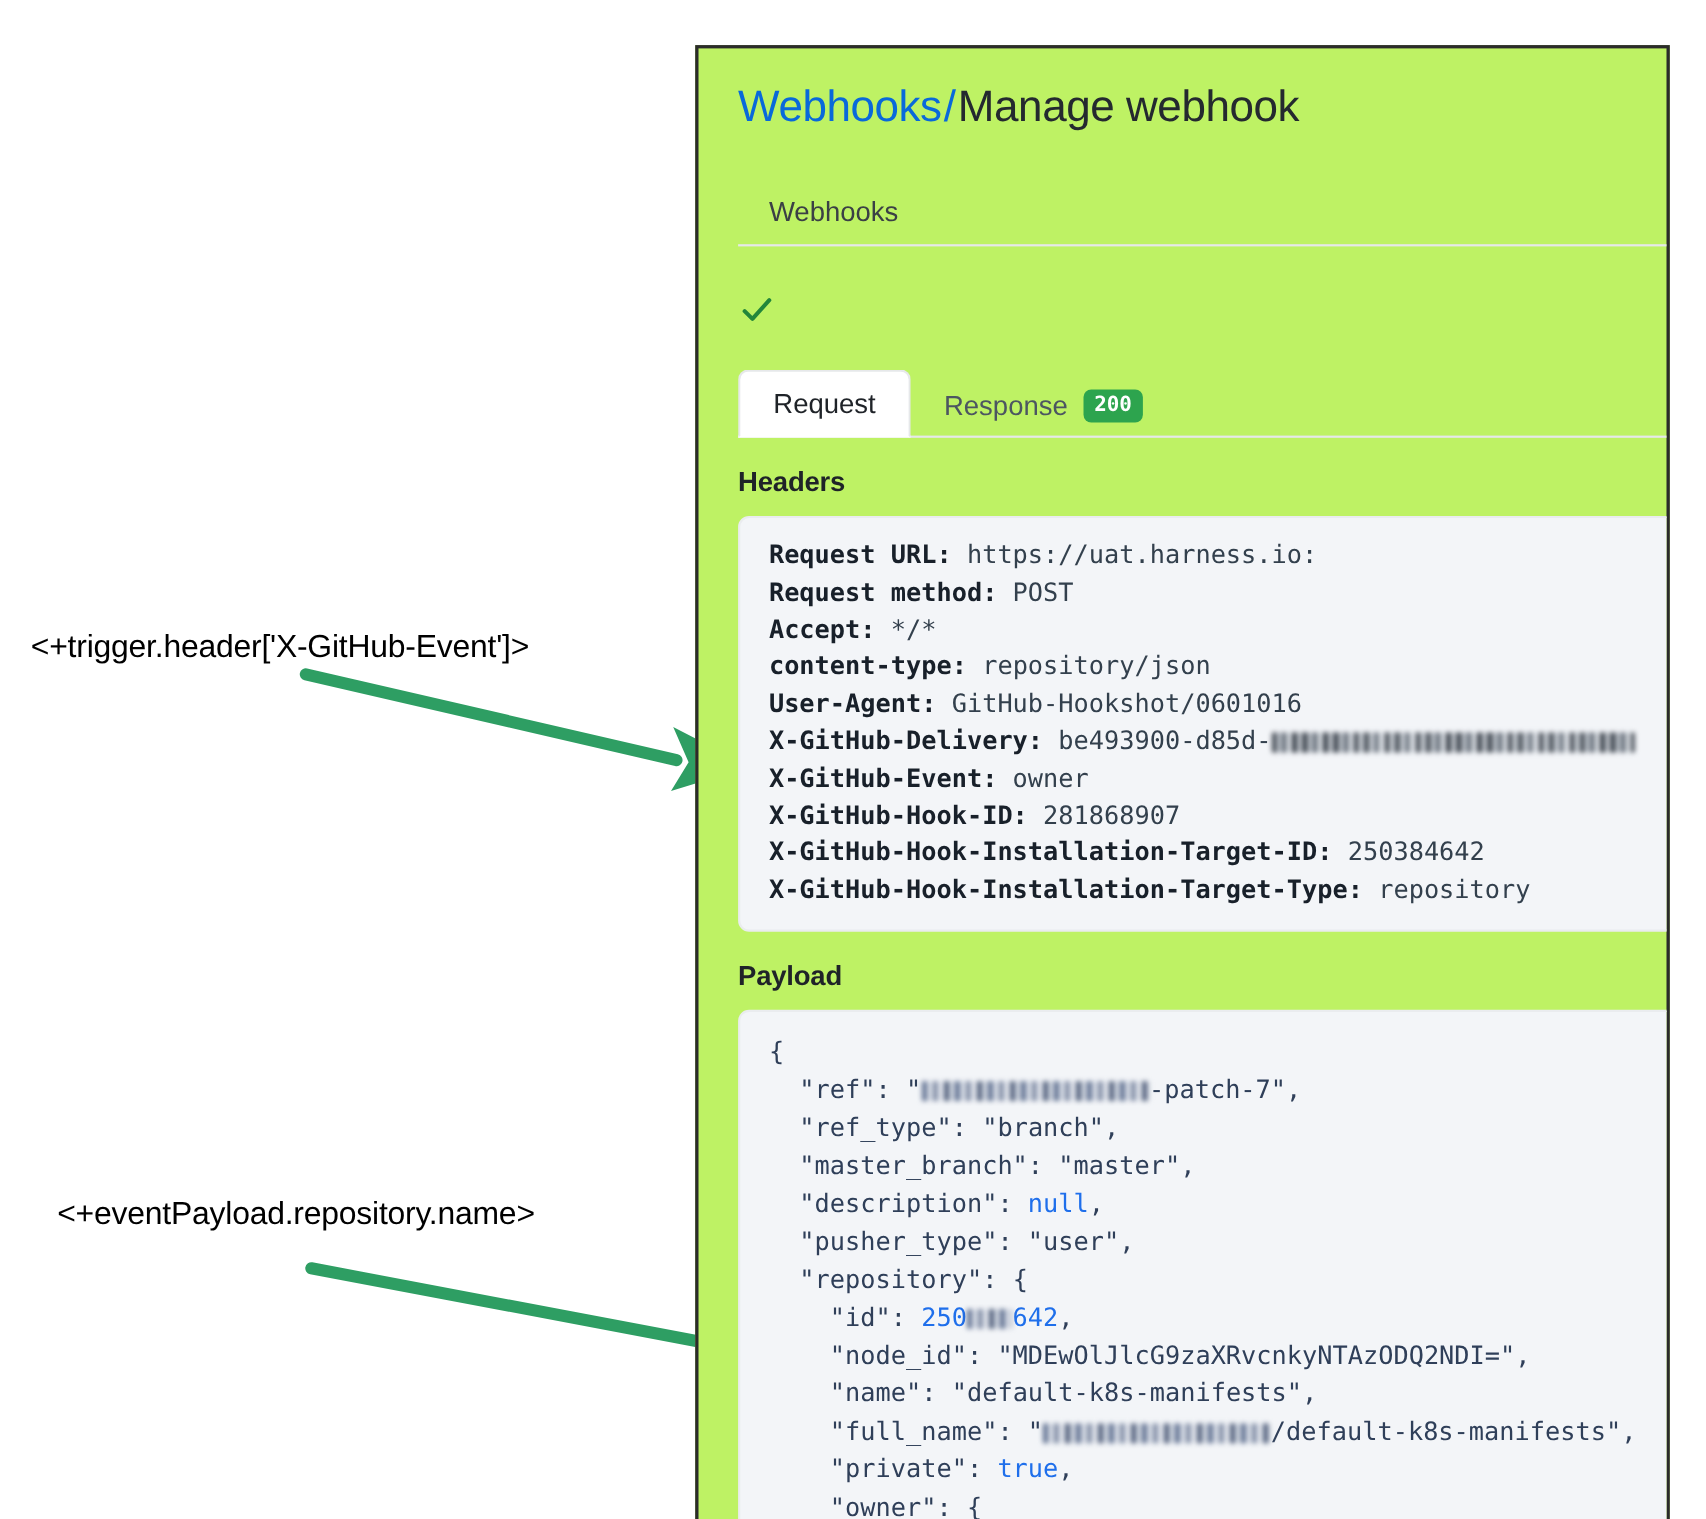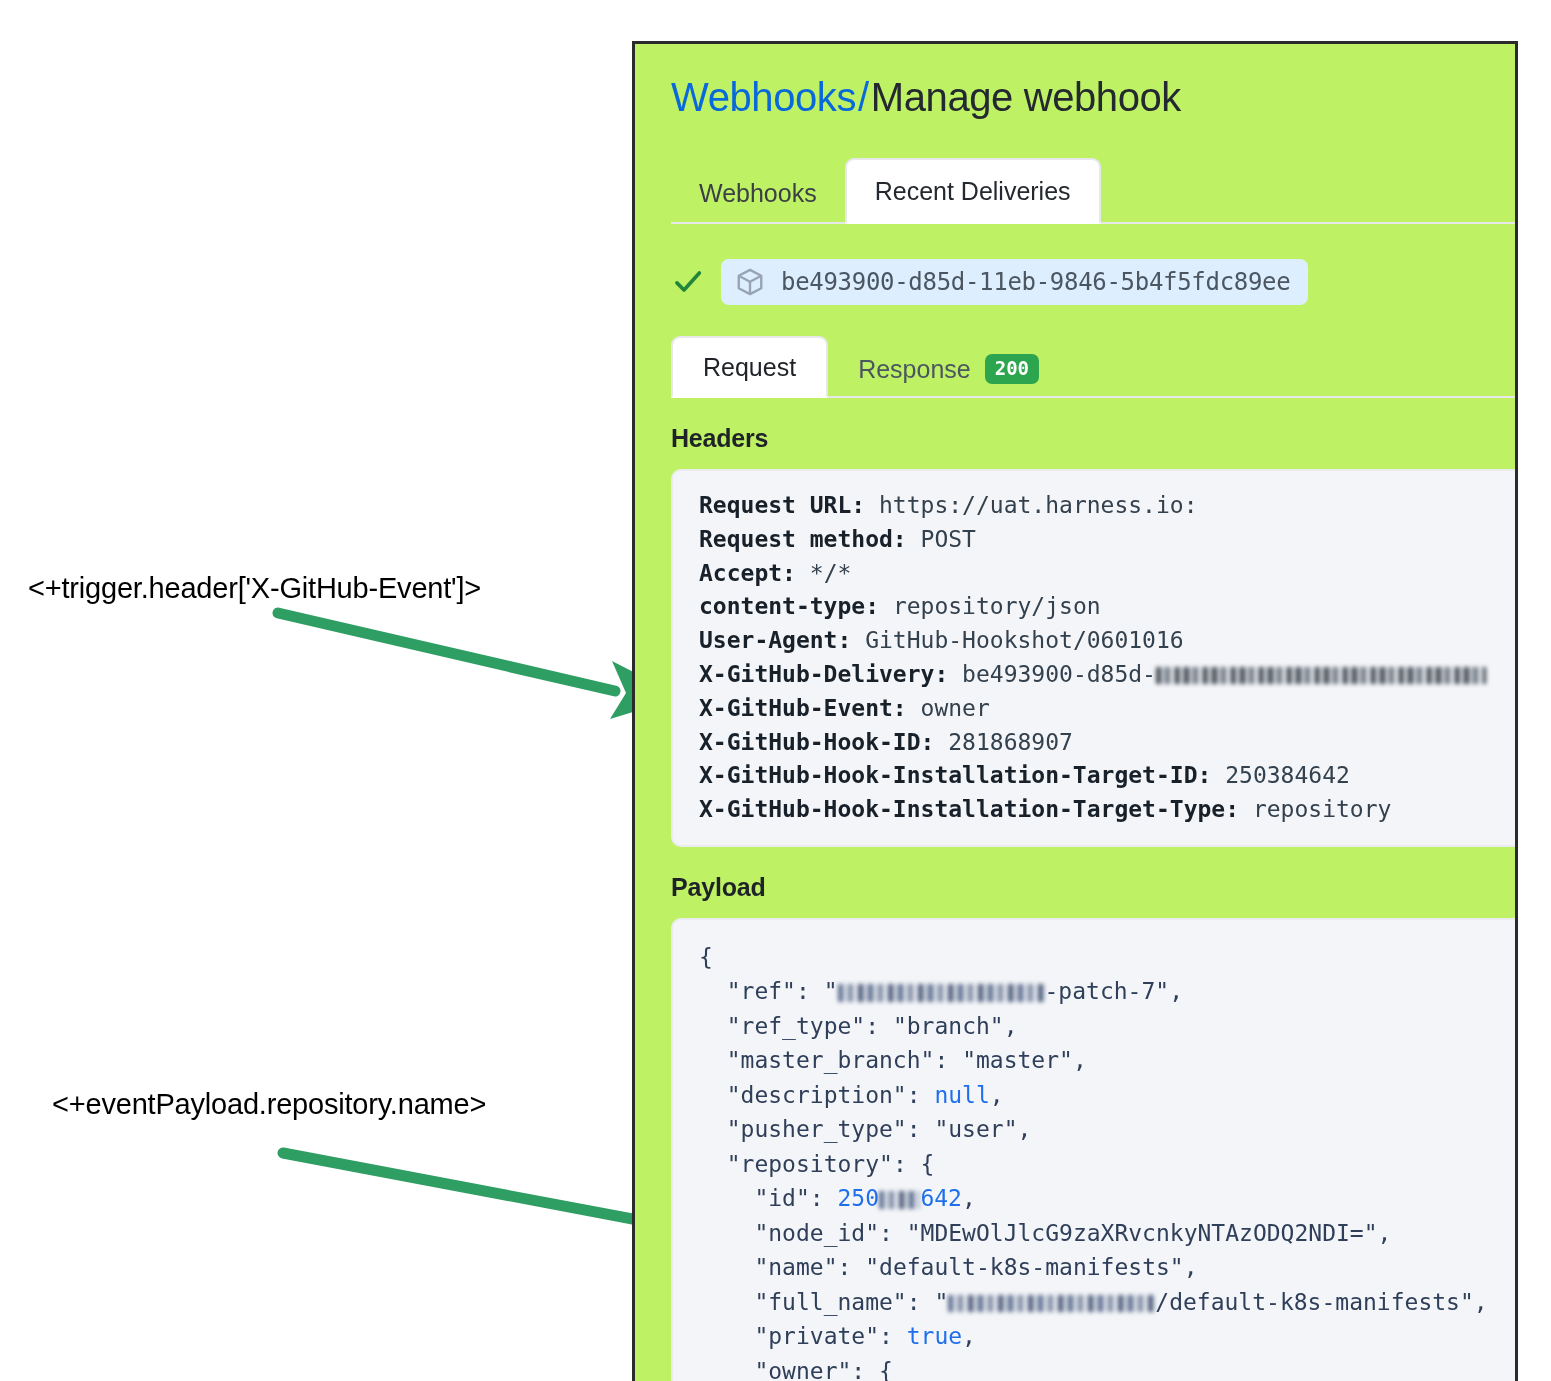--- a/index.html
+++ b/index.html
@@ -291,37 +291,26 @@
   <div class="panel-inner">
 
     <div class="breadcrumb">
       <span class="crumb-link">Webhooks</span><span class="crumb-sep">/</span><span class="crumb-current">Manage webhook</span>
     </div>
 
     <div class="tabstrip">
       <div class="tab">
         <span>Webhooks</span>
       </div>
-      <div class="tab active">
-        <span>Recent Deliveries</span>
-      </div>
     </div>
 
     <div class="delivery-row">
       <svg class="check-icon" viewBox="0 0 24 24">
         <path d="M4.2 12.6 L9.2 17.6 L20 5.6" fill="none" stroke="#22863a" stroke-width="2.6" stroke-linecap="round" stroke-linejoin="round"></path>
       </svg>
-      <div class="delivery-pill">
-        <svg class="cube-icon" viewBox="0 0 24 24">
-          <path d="M12 2.3 L21 7 L21 17 L12 21.7 L3 17 L3 7 Z" fill="none" stroke="#98a4b3" stroke-width="1.9" stroke-linejoin="round"></path>
-          <path d="M3 7 L12 11.8 L21 7" fill="none" stroke="#98a4b3" stroke-width="1.9" stroke-linejoin="round"></path>
-          <path d="M12 11.8 L12 21.7" fill="none" stroke="#98a4b3" stroke-width="1.9" stroke-linejoin="round"></path>
-        </svg>
-        <span class="delivery-id">be493900-d85d-11eb-9846-5b4f5fdc89ee</span>
-      </div>
     </div>
 
     <div class="subtabstrip">
       <div class="subtab active">
         <span>Request</span>
       </div>
       <div class="subtab">
         <span>Response</span>
         <span class="status-badge">200</span>
       </div>

